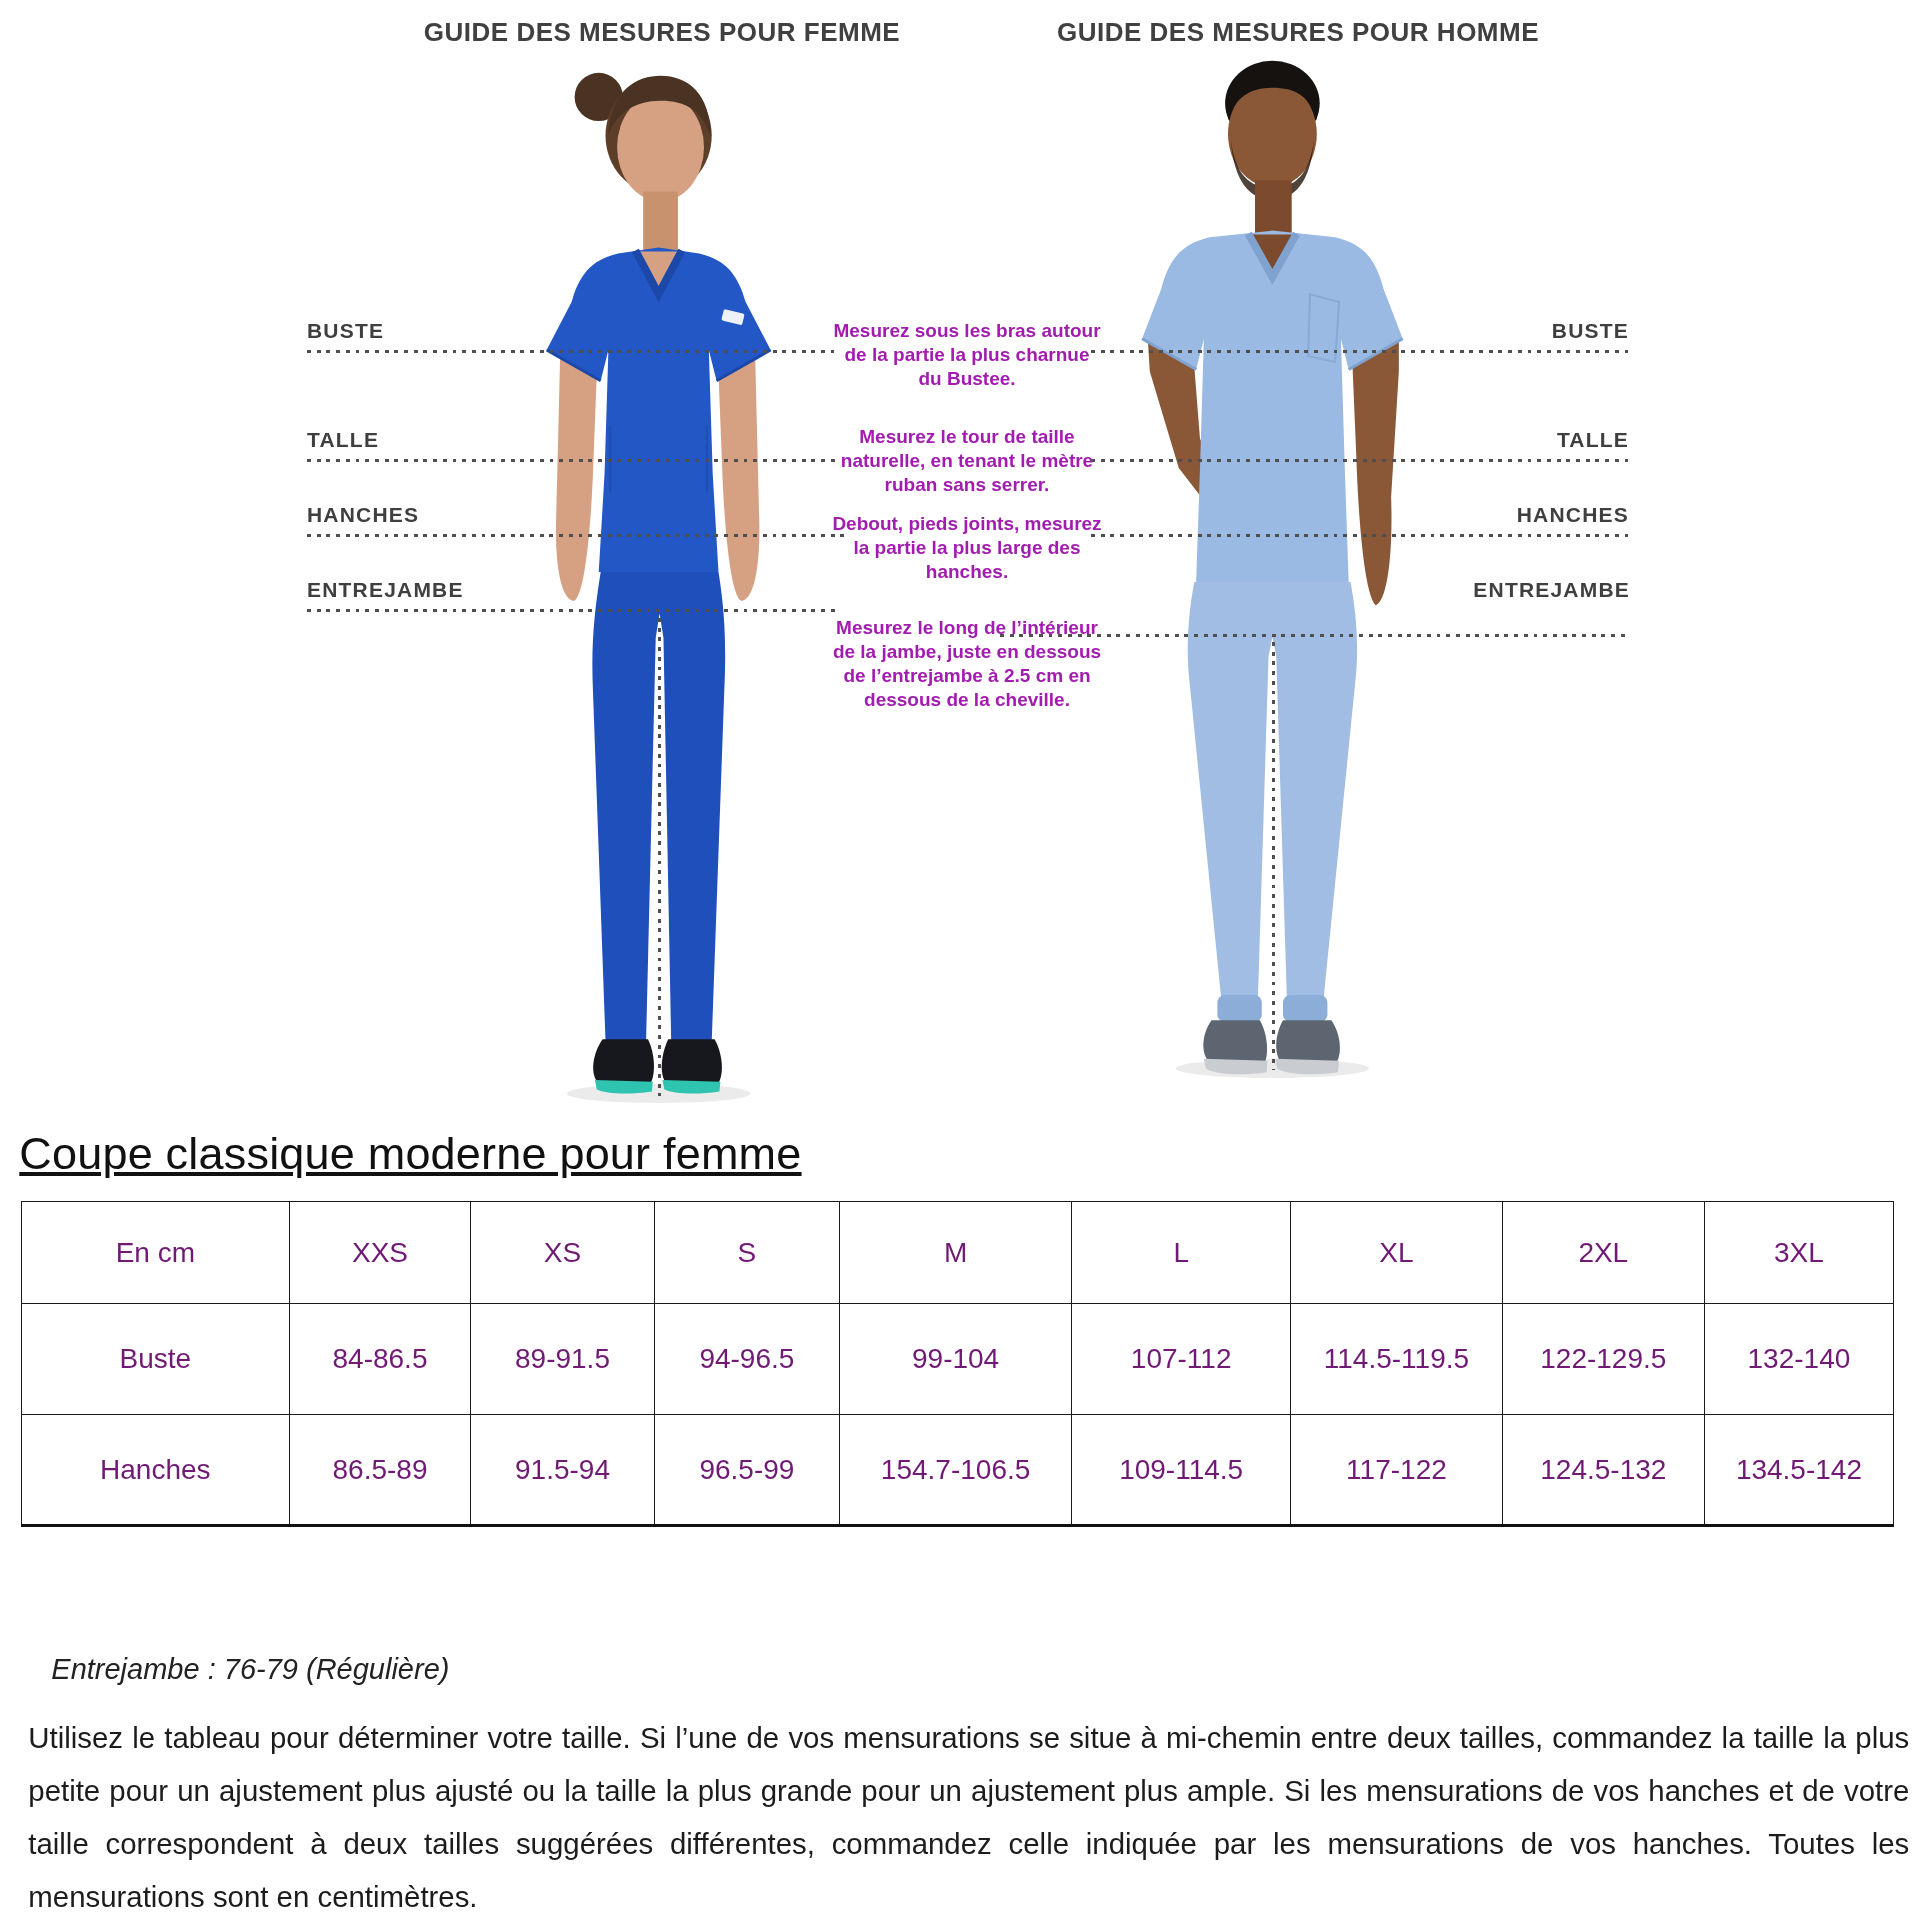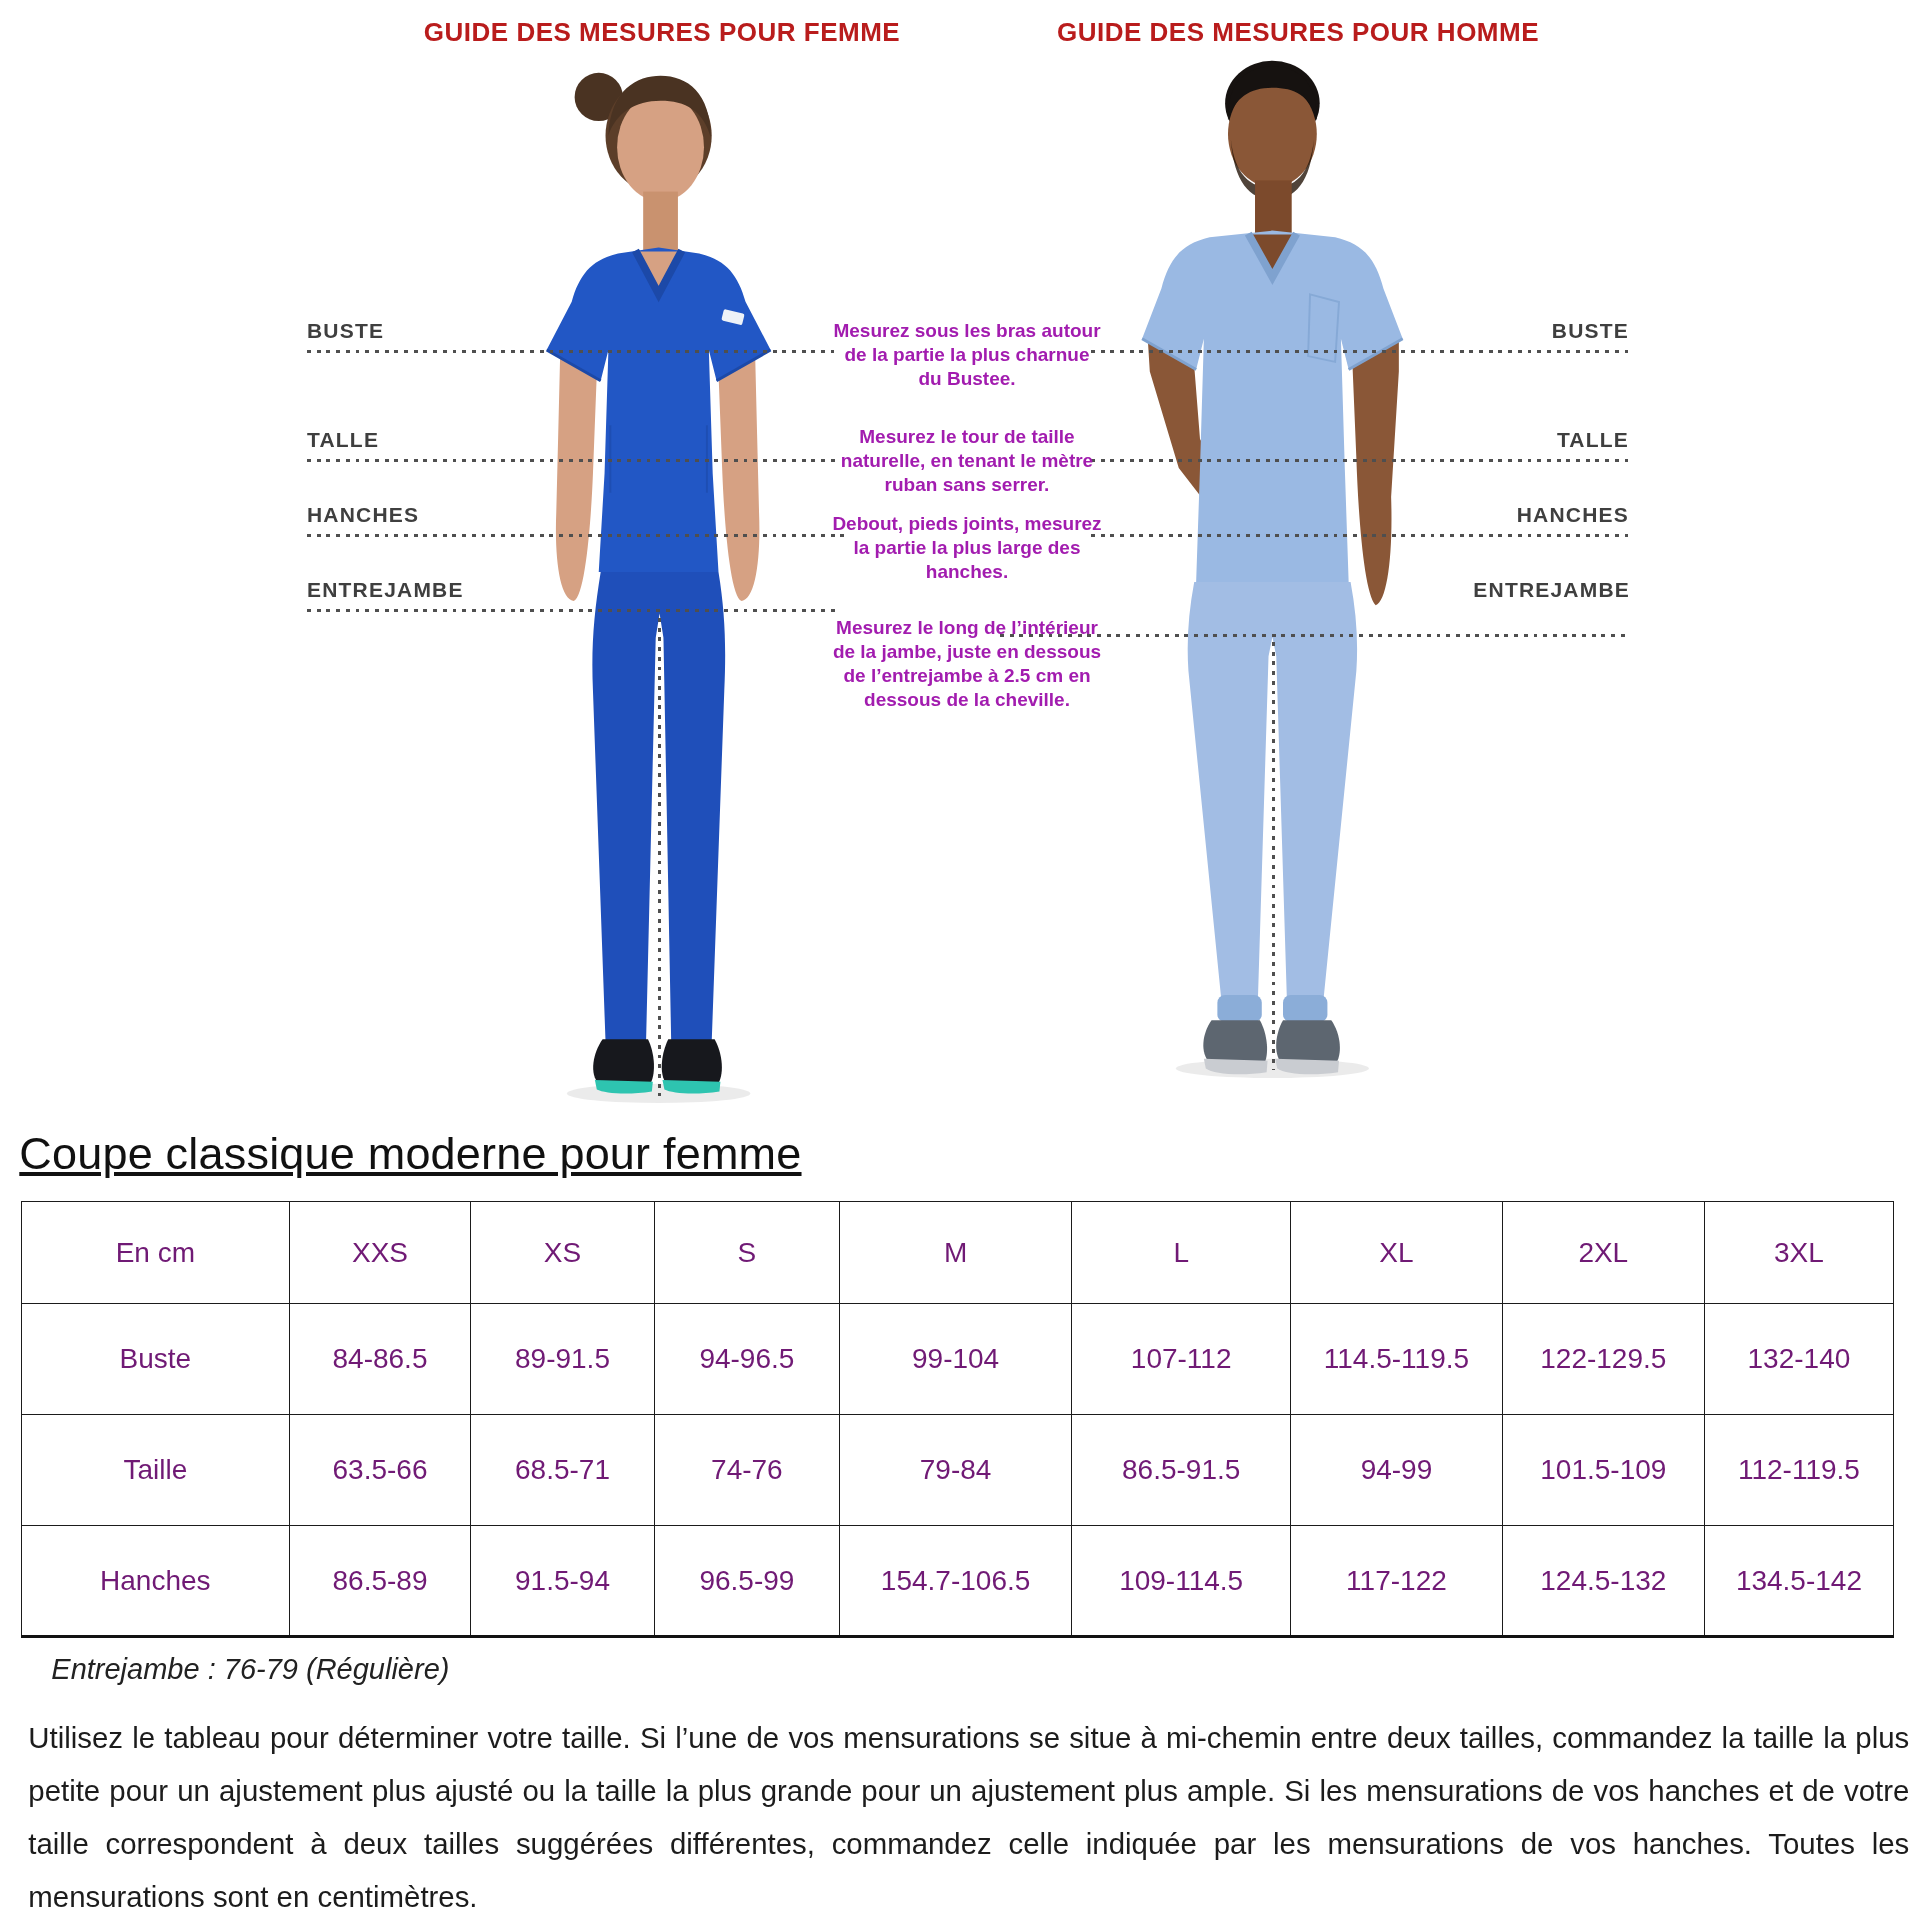--- a/index.html
+++ b/index.html
@@ -1,19 +1,19 @@
 <!DOCTYPE html>
 <html><head>
 <meta charset="utf-8">
 <style>
   html,body{margin:0;padding:0;background:#fff;}
   #page{position:relative;width:1931px;height:1931px;background:#ffffff;overflow:hidden;
         font-family:"Liberation Sans", sans-serif;color:#1a1a1a;}
   .abs{position:absolute;}
-  .guide-title{font-size:26px;font-weight:700;letter-spacing:0.5px;color:#b91c1c;text-align:center;width:502px;}
+  .guide-title{font-size:26px;font-weight:700;letter-spacing:0.5px;color:#404040;text-align:center;width:502px;}
   .mlabel{font-size:21px;font-weight:700;letter-spacing:1.2px;color:#3f3f3f;white-space:nowrap;}
   .hline{height:2.9px;background:repeating-linear-gradient(90deg,#4f4f4f 0 3.9px,transparent 3.9px 9.7px);}
   .vline{width:2.9px;background:repeating-linear-gradient(180deg,#4f4f4f 0 3.9px,transparent 3.9px 9.7px);}
   .instr{width:282px;text-align:center;font-size:19px;font-weight:700;color:#a21caf;line-height:24px;}
   .sec-title{font-size:45px;font-weight:400;color:#111;letter-spacing:0.2px;text-decoration:underline;}
   table.sizes{border-collapse:collapse;table-layout:fixed;width:1873px;font-size:28px;color:#701a75;}
   table.sizes th,table.sizes td{border:1.9px solid #1b1b1b;text-align:center;vertical-align:middle;
         font-weight:400;padding:0;}
   table.sizes tr.hdr{height:102px;}
   table.sizes tr.datarow{height:111px;}
@@ -147,31 +147,20 @@
       <td>84-86.5</td>
       <td>89-91.5</td>
       <td>94-96.5</td>
       <td>99-104</td>
       <td>107-112</td>
       <td>114.5-119.5</td>
       <td>122-129.5</td>
       <td>132-140</td>
     </tr>
     <tr class="datarow">
-      <td>Taille</td>
-      <td>63.5-66</td>
-      <td>68.5-71</td>
-      <td>74-76</td>
-      <td>79-84</td>
-      <td>86.5-91.5</td>
-      <td>94-99</td>
-      <td>101.5-109</td>
-      <td>112-119.5</td>
-    </tr>
-    <tr class="datarow">
       <td>Hanches</td>
       <td>86.5-89</td>
       <td>91.5-94</td>
       <td>96.5-99</td>
       <td>154.7-106.5</td>
       <td>109-114.5</td>
       <td>117-122</td>
       <td>124.5-132</td>
       <td>134.5-142</td>
     </tr>

